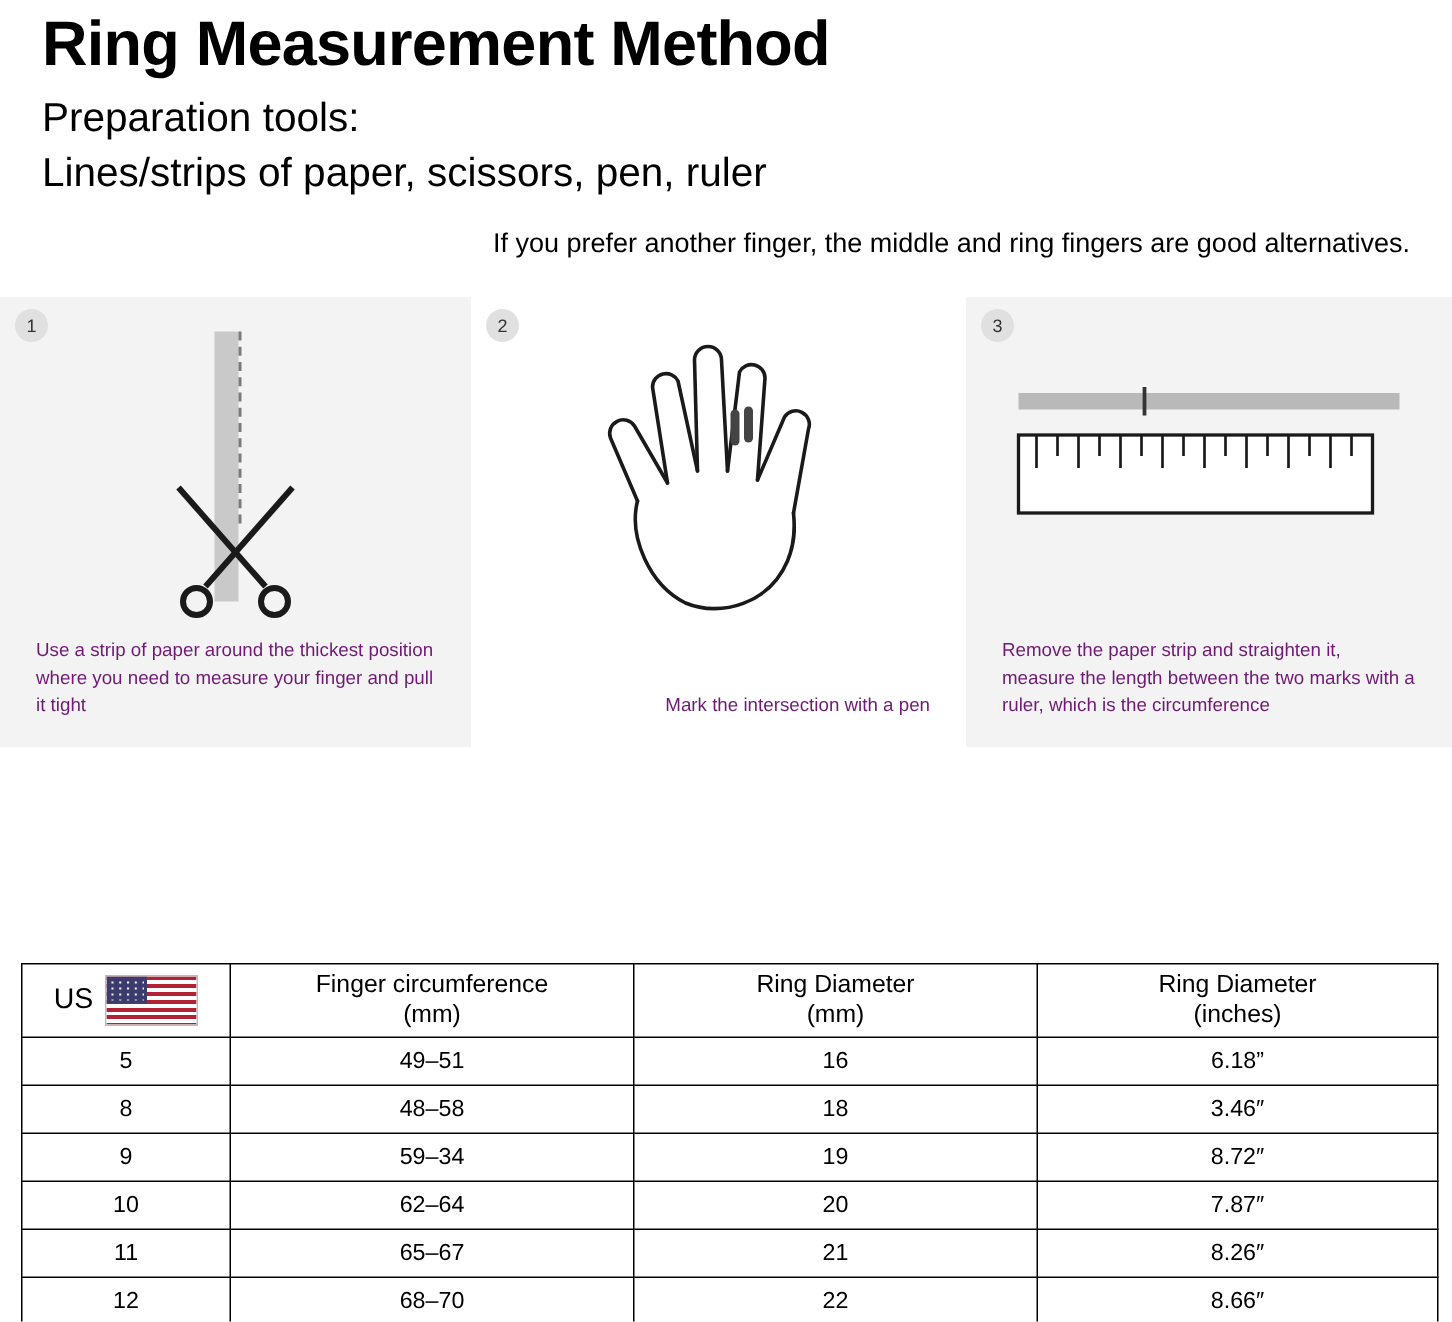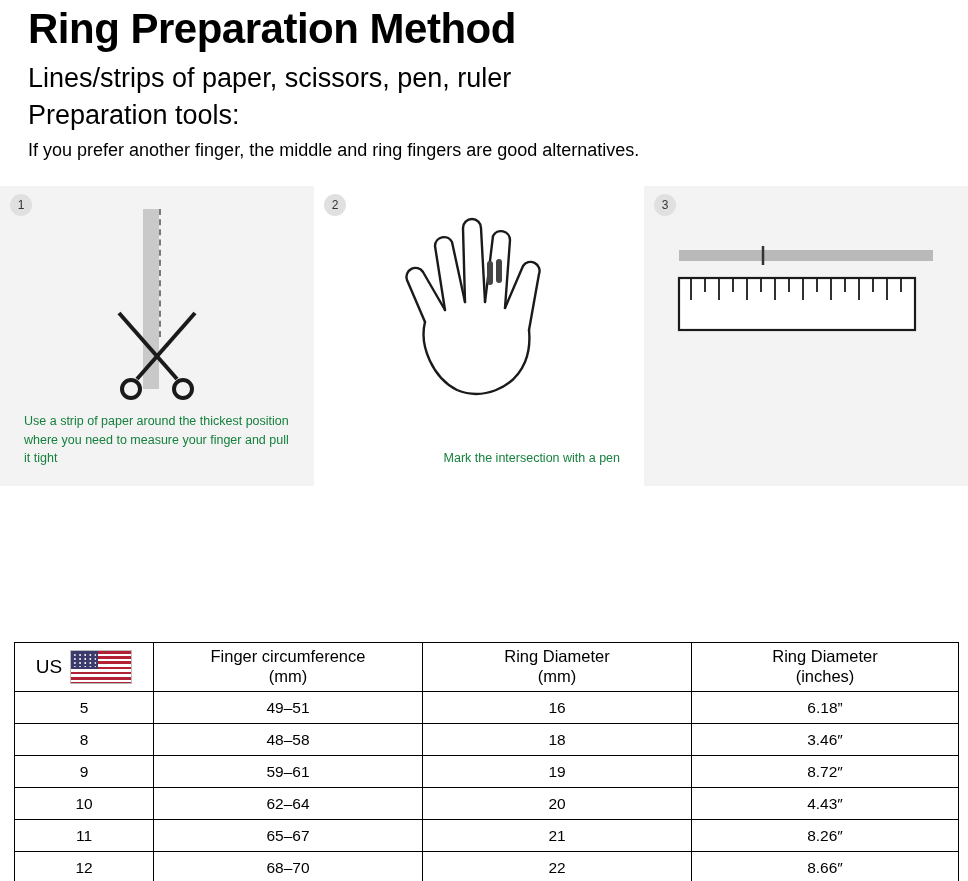--- a/index.html
+++ b/index.html
@@ -88,21 +88,21 @@
   }
   .step-caption {
     position: absolute;
     bottom: 18px;
     left: 0;
     width: 100%;
     box-sizing: border-box;
     padding: 0 24px;
     font-size: 12.5px;
     line-height: 1.5;
-    color: #15803d;
+    color: #701a75;
   }
   .step.s2 .step-caption { text-align: right; }
 
   
   .table-wrap {
     position: absolute;
     left: 14px;
     top: 636px;
     width: 940px;
   }
@@ -202,24 +202,24 @@
     left: 6px;
     top: 96px;
   }
 </style>
 </head>
 <body>
 
 <div class="page">
 
   <div class="header">
-    <div class="title">Ring Preparation Method</div>
+    <div class="title">Ring Measurement Method</div>
+    <div class="prep-line">Preparation tools:</div>
     <div class="prep-line">Lines/strips of paper, scissors, pen, ruler</div>
-    <div class="prep-line">Preparation tools:</div>
-    <div class="note" style="margin-top:4px;">If you prefer another finger, the middle and ring fingers are good alternatives.</div>
+    <div class="note" style="margin-top:16px;text-align:right;">If you prefer another finger, the middle and ring fingers are good alternatives.</div>
   </div>
 
   <div class="steps">
 
     <div class="step s1">
       <div class="step-badge">1</div>
       <div class="step-art">
         <div class="art-paper">
           <div class="paper-strip"></div>
           <div class="dash-line"></div>
@@ -271,20 +271,21 @@
             <line x1="146" y1="38" x2="146" y2="52"></line>
             <line x1="160" y1="38" x2="160" y2="60"></line>
             <line x1="174" y1="38" x2="174" y2="52"></line>
             <line x1="188" y1="38" x2="188" y2="60"></line>
             <line x1="202" y1="38" x2="202" y2="52"></line>
             <line x1="216" y1="38" x2="216" y2="60"></line>
             <line x1="230" y1="38" x2="230" y2="52"></line>
           </g>
         </svg>
       </div>
+      <div class="step-caption">Remove the paper strip and straighten it, measure the length between the two marks with a ruler, which is the circumference</div>
     </div>
   </div>
 
   <div class="table-wrap">
     <table class="size-table">
       <thead>
         <tr>
           <th class="col-us">
             <div class="us-head">
               <span class="us-label">US</span>
@@ -316,29 +317,29 @@
           <td>6.18”</td>
         </tr>
         <tr>
           <td>8</td>
           <td>48–58</td>
           <td>18</td>
           <td>3.46″</td>
         </tr>
         <tr>
           <td>9</td>
-          <td>59–61</td>
+          <td>59–34</td>
           <td>19</td>
           <td>8.72″</td>
         </tr>
         <tr>
           <td>10</td>
           <td>62–64</td>
           <td>20</td>
-          <td>4.43″</td>
+          <td>7.87″</td>
         </tr>
         <tr>
           <td>11</td>
           <td>65–67</td>
           <td>21</td>
           <td>8.26″</td>
         </tr>
         <tr>
           <td>12</td>
           <td>68–70</td>

